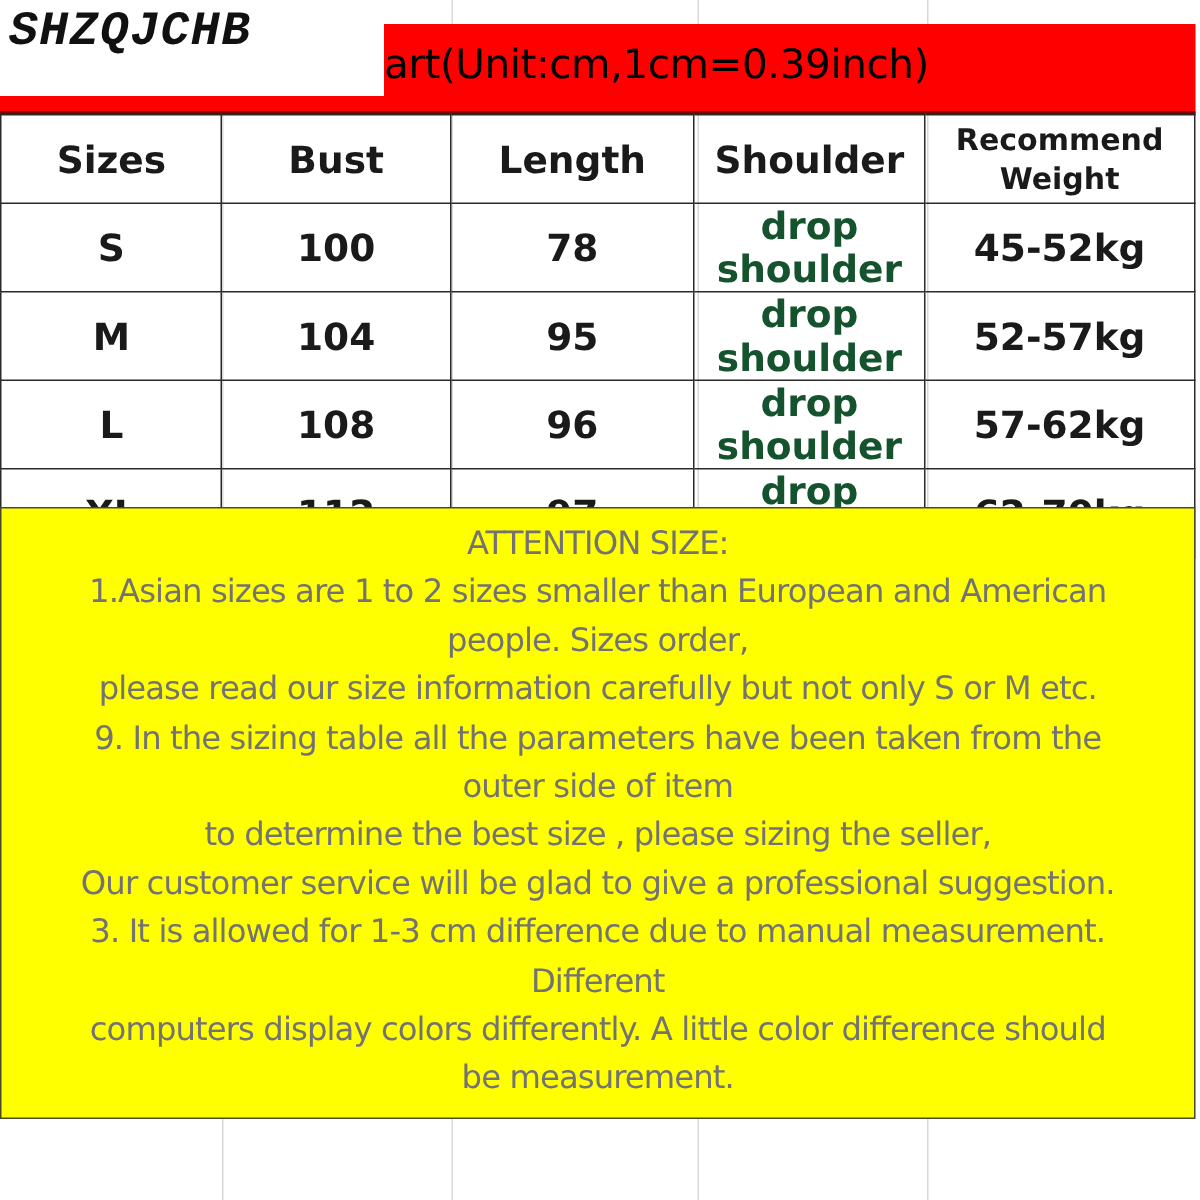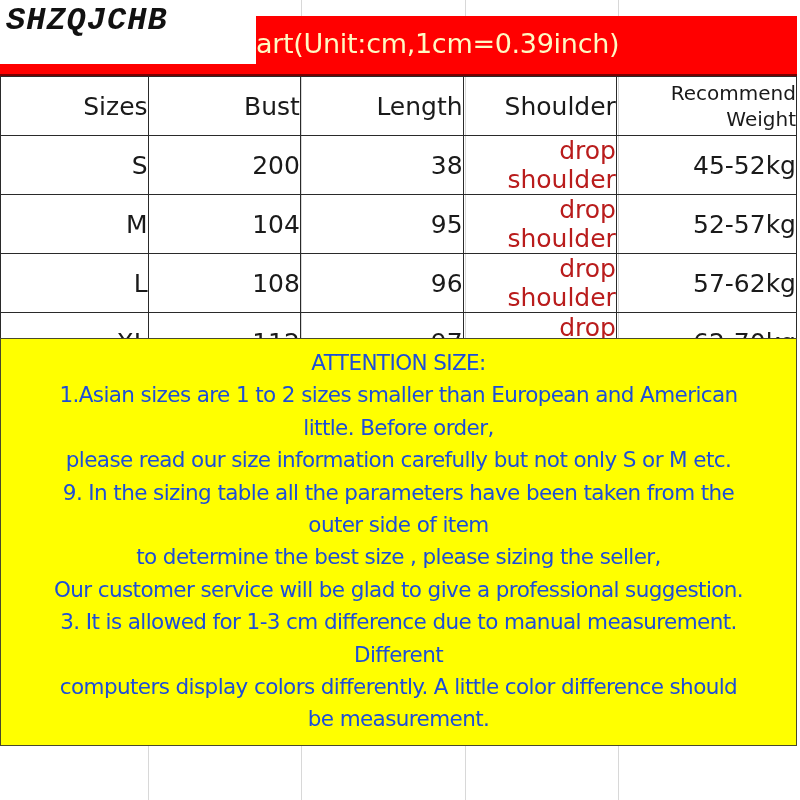--- a/index.html
+++ b/index.html
@@ -11,55 +11,55 @@
     }
     
     .gridline { position: absolute; background: #d8d8d8; width: 1px; }
     .red-bar {
       position: absolute; left: 0; top: 16px; width: 797px; height: 58px;
       background: #ff0000;
       border-bottom: 2px solid #7a0000;
     }
     .red-bar .title {
       position: absolute; left: 256px; top: 12px;
-      font-size: 27px; color: #fef9c3; letter-spacing: -0.3px;
+      font-size: 27px; color: #000000; letter-spacing: -0.3px;
       font-family: "DejaVu Sans", sans-serif;
     }
     .brand {
       position: absolute; left: 0; top: 0; width: 256px; height: 64px;
       background: #ffffff;
     }
     .brand span {
       position: absolute; left: 6px; top: 2px;
       font-family: Liberation Mono, monospace;
       font-weight: bold; font-style: italic;
       font-size: 32px; letter-spacing: 1px; color: #111;
     }
     table.size-table {
       position: absolute; left: 0; top: 76px;
       border-collapse: collapse; width: 797px;
     }
     table.size-table td, table.size-table th {
-      border: 1.5px solid #2a2a2a; text-align: right; padding: 0;
-      font-weight: normal;
+      border: 1.5px solid #2a2a2a; text-align: center; padding: 0;
+      font-weight: bold;
     }
     table.size-table tr.header th { height: 58px; font-size: 25px; }
     table.size-table tr.header th.small { font-size: 20px; line-height: 26px; }
     table.size-table tr.row td { height: 49px; font-size: 25px; }
-    table.size-table td.shoulder { font-size: 19px; color: #b91c1c; }
+    table.size-table td.shoulder { font-size: 19px; color: #14532d; }
     table.size-table td.weight { font-size: 26px; }
     .c1 { width: 148px; } .c2 { width: 153px; } .c3 { width: 163px; margin-left: 40px; }
     .c4 { width: 153px; } .c5 { width: 180px; margin-left: 36px; }
     .notice {
       position: absolute; left: 0; top: 338px; width: 797px; height: 408px;
       background: #ffff00;
       border: 1.5px solid #4a4a2a; box-sizing: border-box;
       text-align: center;
       font-family: "DejaVu Sans", sans-serif;
-      font-size: 21.5px; line-height: 32.4px; color: #1d4ed8;
+      font-size: 21.5px; line-height: 32.4px; color: #737373;
       letter-spacing: -0.6px;
       padding-top: 8px;
     }
     .notice div { white-space: nowrap; }
   </style>
 </head>
 <body>
 
 <div class="gridline" style="left:148px;top:0;height:800px;"></div>
 <div class="gridline" style="left:301px;top:0;height:800px;"></div>
@@ -81,22 +81,22 @@
     <th class="c2">Bust</th>
     <th class="c3">Length</th>
     <th class="c4">Shoulder</th>
     <th class="c5 small">
       <span>Recommend</span><br>
       <span>Weight</span>
     </th>
   </tr>
   <tr class="row">
     <td>S</td>
-    <td>200</td>
-    <td>38</td>
+    <td>100</td>
+    <td>78</td>
     <td class="shoulder">drop shoulder</td>
     <td class="weight">45-52kg</td>
   </tr>
   <tr class="row">
     <td>M</td>
     <td>104</td>
     <td>95</td>
     <td class="shoulder">drop shoulder</td>
     <td class="weight">52-57kg</td>
   </tr>
@@ -113,21 +113,21 @@
     <td>97</td>
     <td class="shoulder">drop shoulder</td>
     <td class="weight">62-70kg</td>
   </tr>
 </tbody>
   </table>
 
 <div class="notice">
   <div>ATTENTION SIZE:</div>
   <div>1.Asian sizes are 1 to 2 sizes smaller than European and American</div>
-  <div>little. Before order,</div>
+  <div>people. Sizes order,</div>
   <div>please read our size information carefully but not only S or M etc.</div>
   <div>9. In the sizing table all the parameters have been taken from the</div>
   <div>outer side of item</div>
   <div>to determine the best size , please sizing the seller,</div>
   <div>Our customer service will be glad to give a professional suggestion.</div>
   <div>3. It is allowed for 1-3 cm difference due to manual measurement.</div>
   <div>Different</div>
   <div>computers display colors differently. A little color difference should</div>
   <div>be measurement.</div>
 </div>

